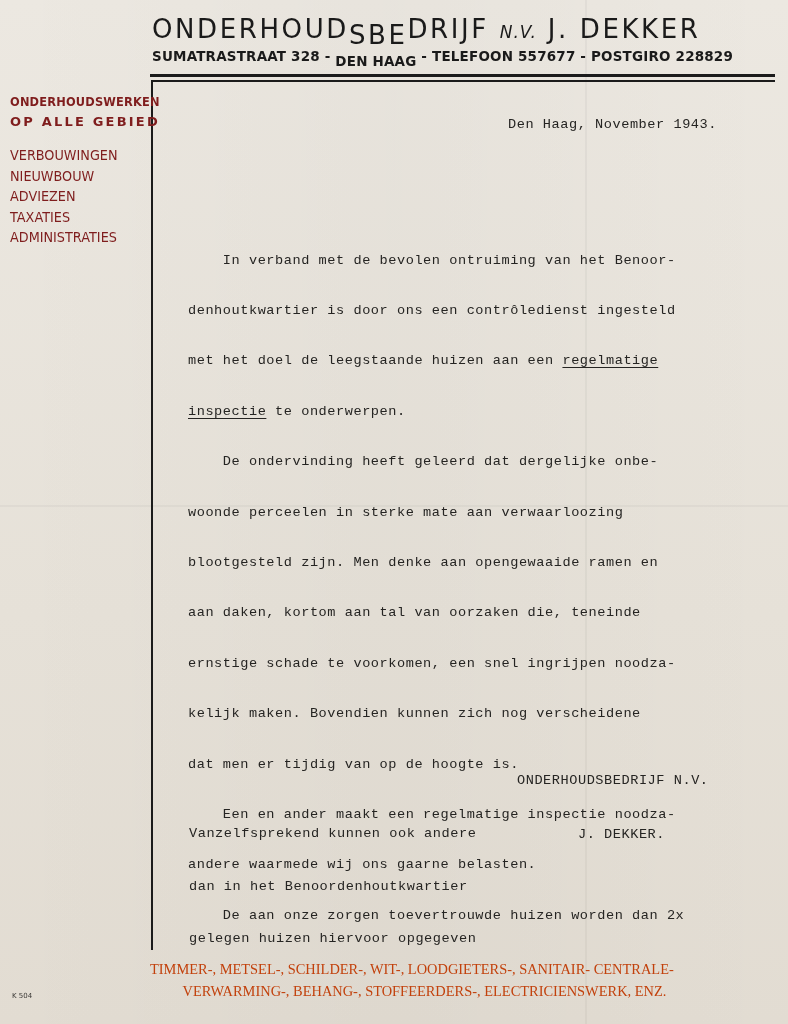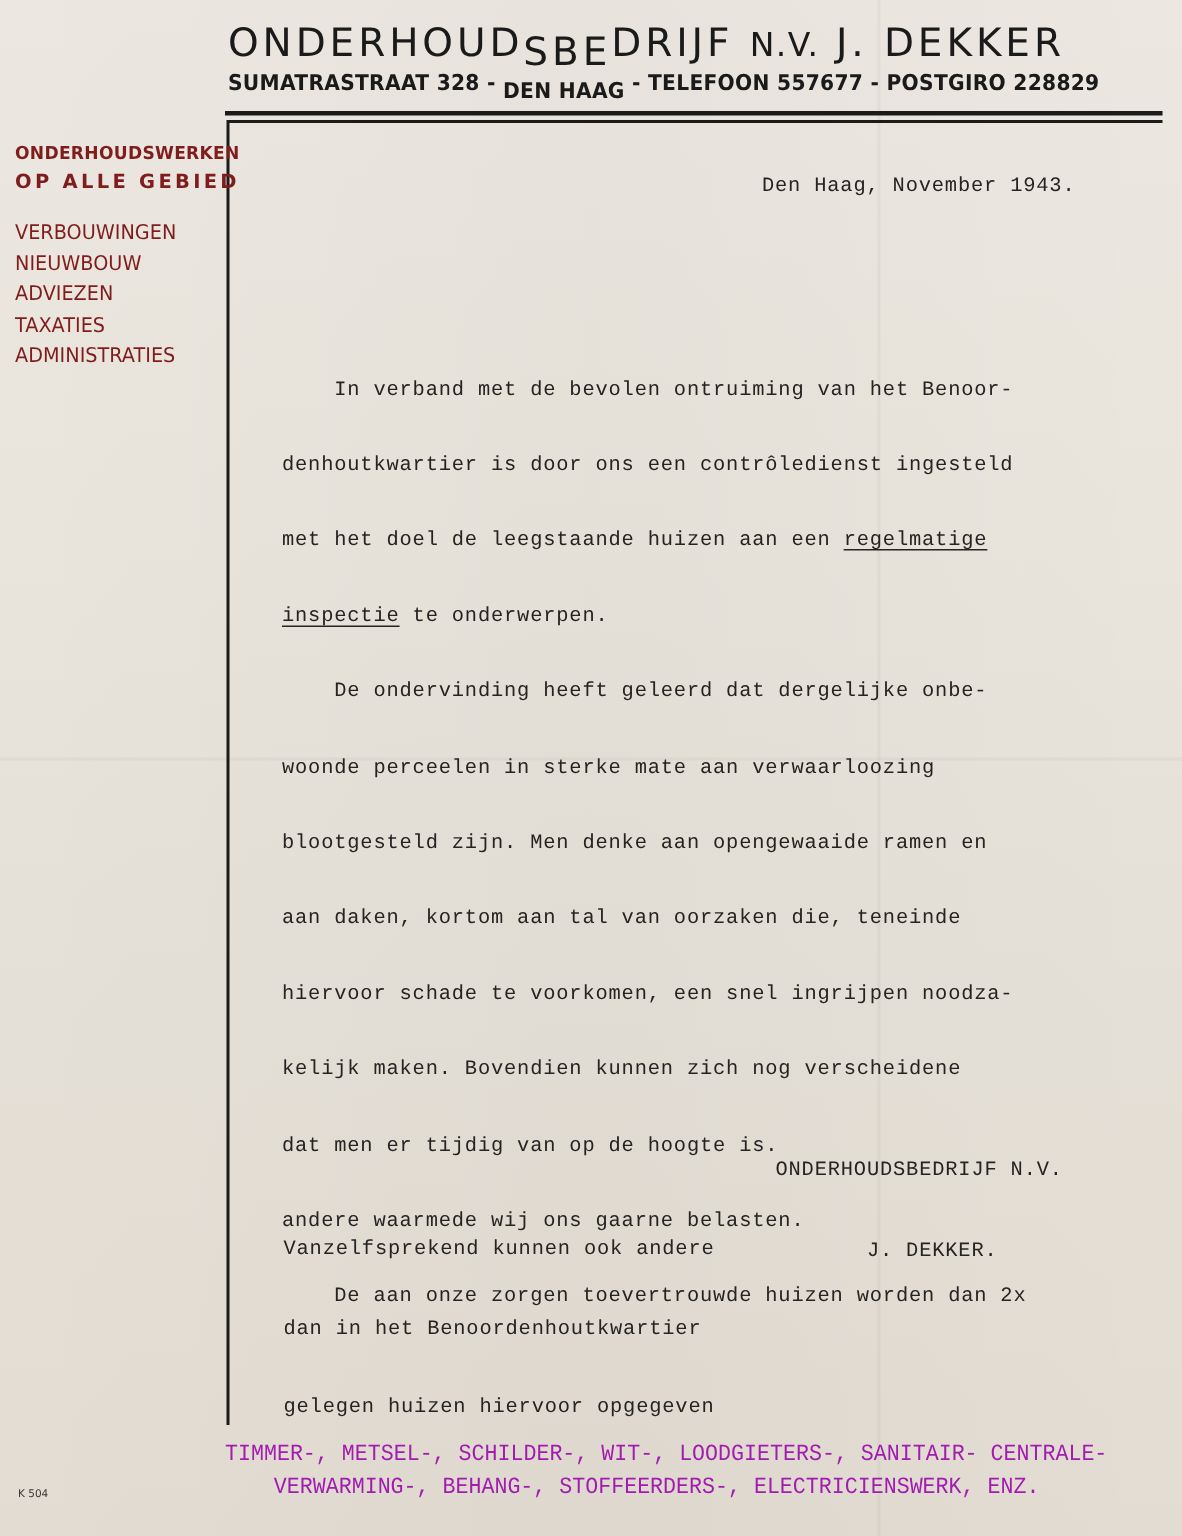--- a/index.html
+++ b/index.html
@@ -12,21 +12,21 @@
     color: #1d1c1a;
   }
   .fold-v { position:absolute; left:585px; top:0; width:2px; height:1024px; background: rgba(0,0,0,0.035); }
   .fold-h { position:absolute; left:0; top:505px; width:788px; height:2px; background: rgba(0,0,0,0.03); }
 
   .lh-title {
     position:absolute; left:152px; top:14px; width:630px;
     font-family: "DejaVu Sans", sans-serif; font-size: 26px; letter-spacing: 2.6px;
     white-space: nowrap; color:#1a1a1a; line-height: 30px;
   }
-  .lh-title .nv { font-size: 22px; letter-spacing: 1px; }
+  .lh-title .nv { font-size: 17px; letter-spacing: 1px; font-style: italic; }
   .lh-title .dip { position: relative; top: 6px; }
   .lh-addr {
     position:absolute; left:152px; top:48px; width:630px;
     font-family: "DejaVu Sans", sans-serif; font-weight: bold; font-size: 14.5px;
     transform: scaleX(0.93); transform-origin: left; white-space: nowrap; letter-spacing: 0.2px; color:#1a1a1a;
   }
   .lh-addr .dip { position: relative; top: 5px; }
 
   .rule-thick { position:absolute; left:150px; top:74px; width:625px; height:3px; background:#1b1b1b; }
   .rule-thin { position:absolute; left:152px; top:80px; width:623px; height:1.5px; background:#1b1b1b; }
@@ -42,21 +42,21 @@
   .date { position:absolute; left:508px; top:117px; }
   .body { position:absolute; left:188px; top:219px; line-height: 16.8px; }
   .body .line { display:block; height: 16.8px; }
   .u { text-decoration: underline; text-underline-offset: 3px; }
 
   .closing { position:absolute; left:517px; top:736px; line-height: 18px; }
   .closing .line { display:block; }
   .ps { position:absolute; left:189px; top:790px; line-height: 17.5px; }
   .ps .line { display:block; }
 
-  .footer { position:absolute; left:150px; top:958px; width:635px; font-family:Liberation Mono, monospace; font-size: 15.5px; color:#a21caf; line-height: 22px; }
+  .footer { position:absolute; left:150px; top:958px; width:635px; font-family:Liberation Serif, serif; font-size: 15.5px; color:#c2410c; line-height: 22px; }
   .footer .f1 { white-space:nowrap; transform: scaleX(0.93); transform-origin:left; }
   .footer .f2 { white-space:nowrap; padding-left: 35px; transform: scaleX(0.93); transform-origin:left; }
   .code { position:absolute; left:12px; top:992px; font-family:"DejaVu Sans", sans-serif; font-size: 7px; color:#3a3835; }
 </style>
 </head>
 <body>
 
 <div class="fold-v"></div>
 <div class="fold-h"></div>
 
@@ -84,23 +84,24 @@
 
 <div class="type body">
   <span class="line">    In verband met de bevolen ontruiming van het Benoor-</span>
   <span class="line">denhoutkwartier is door ons een contrôledienst ingesteld</span>
   <span class="line"><span>met het doel de leegstaande huizen aan een </span><span class="u">regelmatige</span></span>
   <span class="line"><span class="u">inspectie</span><span> te onderwerpen.</span></span>
   <span class="line">    De ondervinding heeft geleerd dat dergelijke onbe-</span>
   <span class="line">woonde perceelen in sterke mate aan verwaarloozing</span>
   <span class="line">blootgesteld zijn. Men denke aan opengewaaide ramen en</span>
   <span class="line">aan daken, kortom aan tal van oorzaken die, teneinde</span>
-  <span class="line">hiervoor schade te voorkomen, een snel ingrijpen noodza-</span>
+  <span class="line">ernstige schade te voorkomen, een snel ingrijpen noodza-</span>
   <span class="line">kelijk maken. Bovendien kunnen zich nog verscheidene</span>
   <span class="line">dat men er tijdig van op de hoogte is.</span>
+  <span class="line">    Een en ander maakt een regelmatige inspectie noodza-</span>
   <span class="line">andere waarmede wij ons gaarne belasten.</span>
   <span class="line">    De aan onze zorgen toevertrouwde huizen worden dan 2x</span>
   
   
   
   
   
   
   
   

